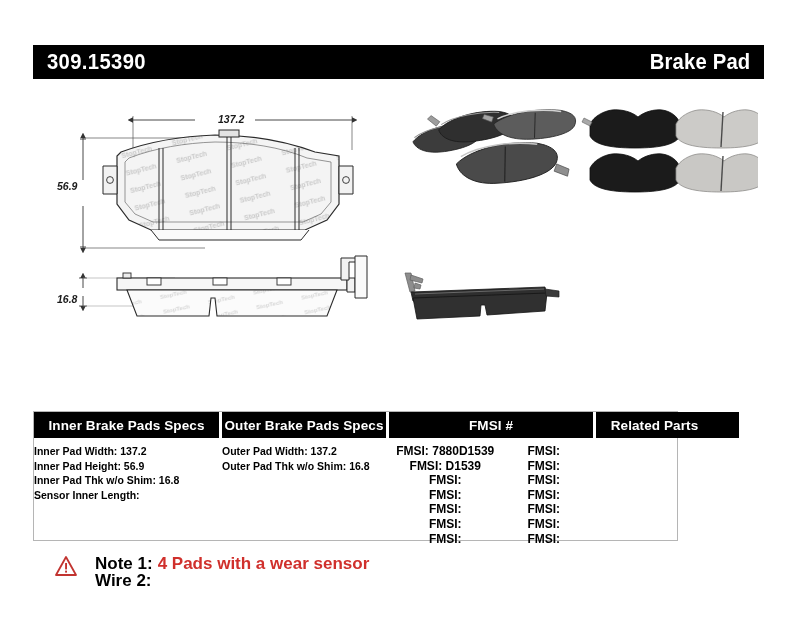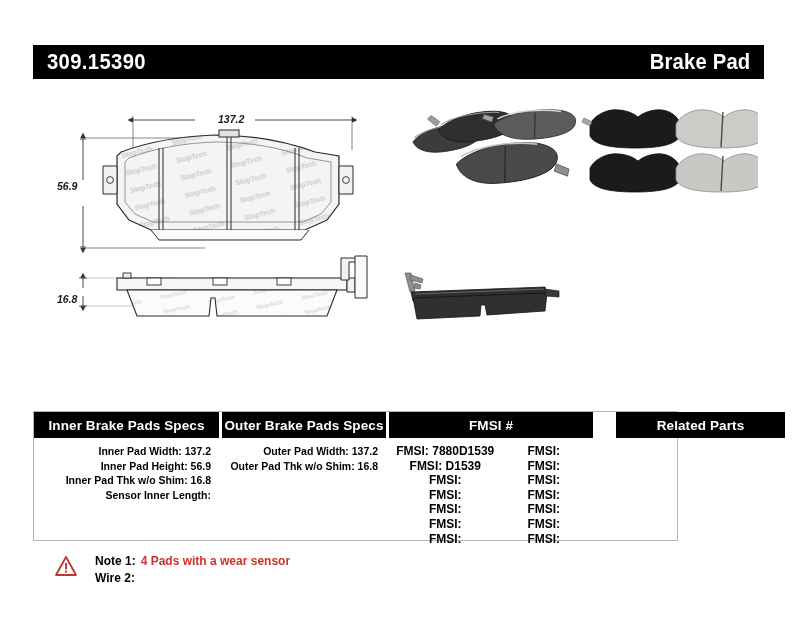--- a/index.html
+++ b/index.html
@@ -115,21 +115,21 @@
     right: 0;
     top: 26px;
     bottom: 0;
     padding-top: 6px;
     box-sizing: border-box;
   }
   .spec-row {
     font-size: 10.5px;
     font-weight: bold;
     line-height: 14.6px;
-    text-align: right;
+    text-align: left;
     padding-right: 8px;
     white-space: nowrap;
   }
   .spec-row .spec-value {
     font-weight: bold;
   }
   .fmsi-wrap {
     display: flex;
     padding-left: 7px;
   }
@@ -172,21 +172,21 @@
   #warning-icon {
     position: absolute;
     left: 0;
     top: 4px;
     width: 22px;
     height: 20px;
   }
   .note-line {
     position: absolute;
     left: 40px;
-    font-size: 12px;
+    font-size: 17px;
     font-weight: bold;
     white-space: nowrap;
   }
   .note-line .note-text {
     color: #d0302c;
     padding-left: 5px;
   }
   #note-1 { top: 2px; }
   #note-2 { top: 19px; }
 </style>
@@ -491,21 +491,21 @@
           </div>
           <div class="fmsi-row">
             <span>FMSI:</span>
             <span></span>
           </div>
         </div>
       </div>
     </div>
   </div>
 
-  <div class="col" style="left:582px; width:169px;">
+  <div class="col" style="left:536px; width:169px;">
     <div class="col-head">Related Parts</div>
   </div>
 
   <div class="col-divider" style="left:185px;"></div>
   <div class="col-divider" style="left:352px;"></div>
   <div class="col-divider" style="left:559px;"></div>
 </div>
 
 <div id="notes">
   <svg id="warning-icon" viewBox="0 0 22 20">

